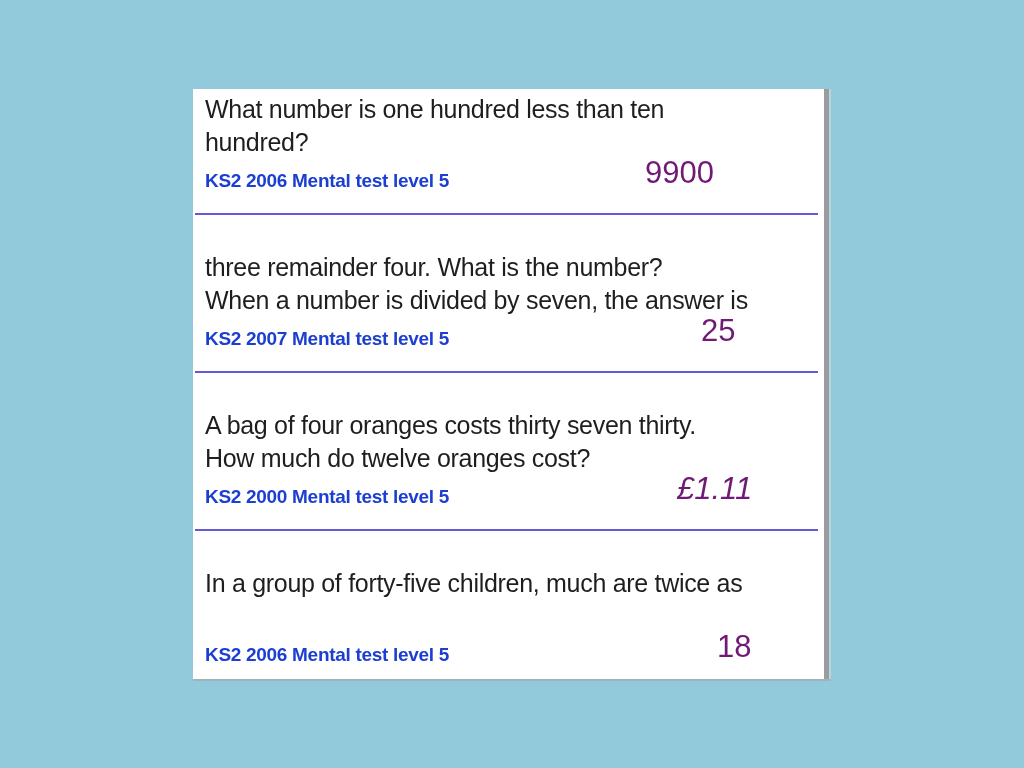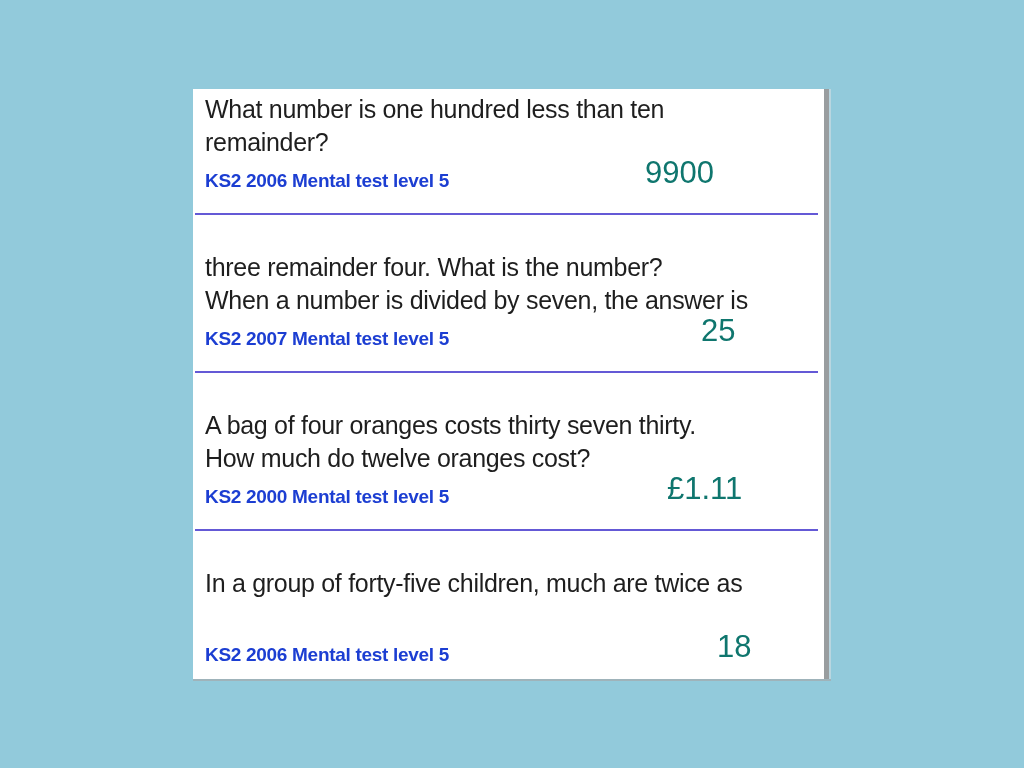--- a/index.html
+++ b/index.html
@@ -68,46 +68,46 @@
     top: 81px;
     font-size: 19px;
     font-weight: bold;
     color: #1c3ed2;
     letter-spacing: -0.3px;
   }
   .answer {
     position: absolute;
     top: 66px;
     font-size: 31px;
-    color: #0f766e;
+    color: #701a75;
   }
   .answer.a0 { left: 452px; }
   .answer.a1 { left: 508px; }
-  .answer.a2 { left: 474px; }
+  .answer.a2 { left: 484px; font-style: italic; }
   .answer.a3 { left: 524px; }
   .divider {
     position: absolute;
     left: 2px;
     top: 124px;
     width: calc(100% - 8px);
     height: 2px;
     background: #6459d6;
   }
 </style>
 </head>
 <body>
 
 <div class="stage">
 
   <div class="panel">
 
     <div class="qa-block">
       <div class="qtext">
         <div>What number is one hundred less than ten</div>
-        <div>remainder?</div>
+        <div>hundred?</div>
       </div>
       <div class="source">KS2 2006 Mental test level 5</div>
       <div class="answer a0">9900</div>
       <div class="divider"></div>
     </div>
 
     <div class="qa-block">
       <div class="qtext">
         <div>three remainder four. What is the number?</div>
         <div>When a number is divided by seven, the answer is</div>

